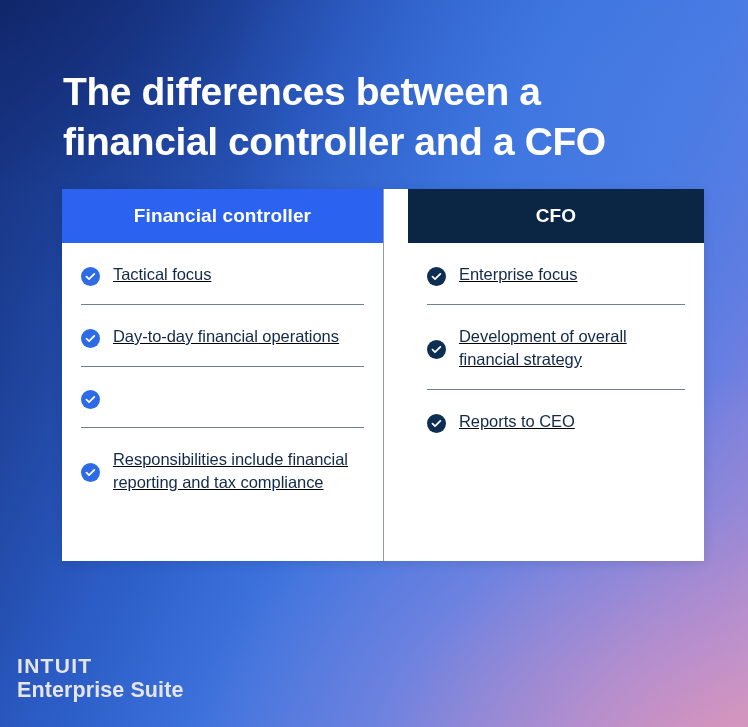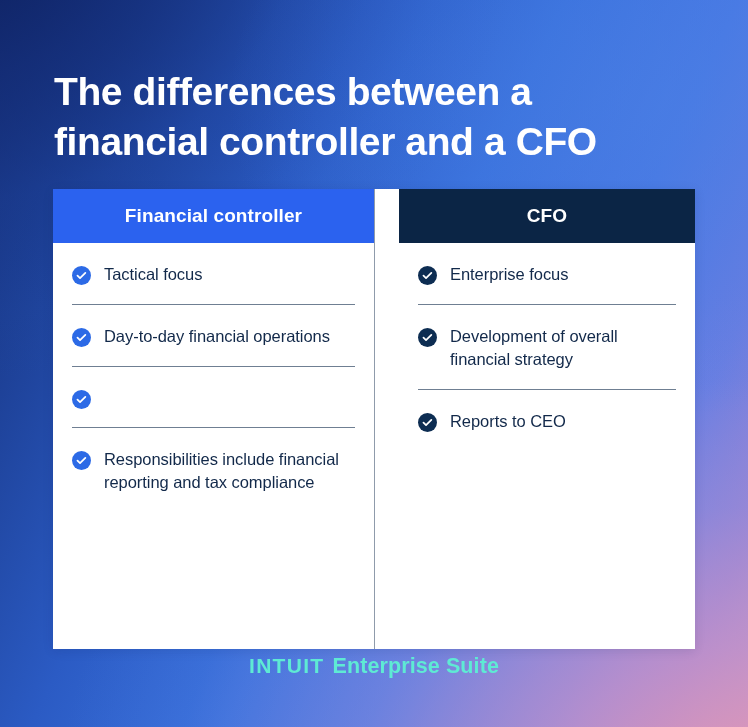--- a/index.html
+++ b/index.html
@@ -55,20 +55,21 @@
     background: radial-gradient(80% 60% at 88% 14%,
         rgba(72,126,226,0.55) 0%,
         rgba(65,120,222,0.22) 45%,
         rgba(65,120,222,0) 72%);
   }
 
   
   #content {
     position: absolute;
     inset: 0;
+    margin-left: 9px;
   }
 
   #page-title {
     position: absolute;
     left: 54px;
     top: 41px;
     width: 640px;
     color: #ffffff;
     font-size: 39px;
     line-height: 50px;
@@ -76,21 +77,21 @@
     letter-spacing: -0.4px;
   }
   #page-title .tline { display: block; }
 
   
   #comparison-card {
     position: absolute;
     left: 53px;
     top: 189px;
     width: 642px;
-    height: 460px;
+    height: 372px;
     background: #ffffff;
     display: flex;
     overflow: hidden;
     box-shadow: 0 2px 10px rgba(10,25,70,0.12);
   }
   .col {
     width: 321px;
     box-sizing: border-box;
     display: flex;
     flex-direction: column;
@@ -114,23 +115,24 @@
   .col-right .col-header { background: #0b2545; }
 
   .col-body {
     flex: 1 1 auto;
     padding: 0 19px 0 19px;
     box-sizing: border-box;
   }
 
   .row {
     display: flex;
-    align-items: flex-start;
+    align-items: center;
     padding: 20px 0 18px 0;
     box-sizing: border-box;
+    text-decoration: underline;
   }
   .row + .row { border-top: 1.3px solid #6f7f92; }
 
   .check-icon {
     flex: 0 0 auto;
     width: 19px;
     height: 19px;
     margin-top: 3px;
     margin-right: 13px;
     border-radius: 50%;
@@ -152,21 +154,22 @@
 
   
   #footer-logo {
     position: absolute;
     left: 0;
     right: 0;
     top: 654px;
     display: flex;
     align-items: baseline;
     justify-content: center;
-    color: #5eead4;
+    color: #e5e5e5;
+    flex-direction: column;
   }
   #logo-intuit {
     font-size: 21px;
     font-weight: bold;
     letter-spacing: 1.3px;
   }
   #logo-suite {
     font-size: 21.5px;
     font-weight: bold;
     letter-spacing: 0.1px;

